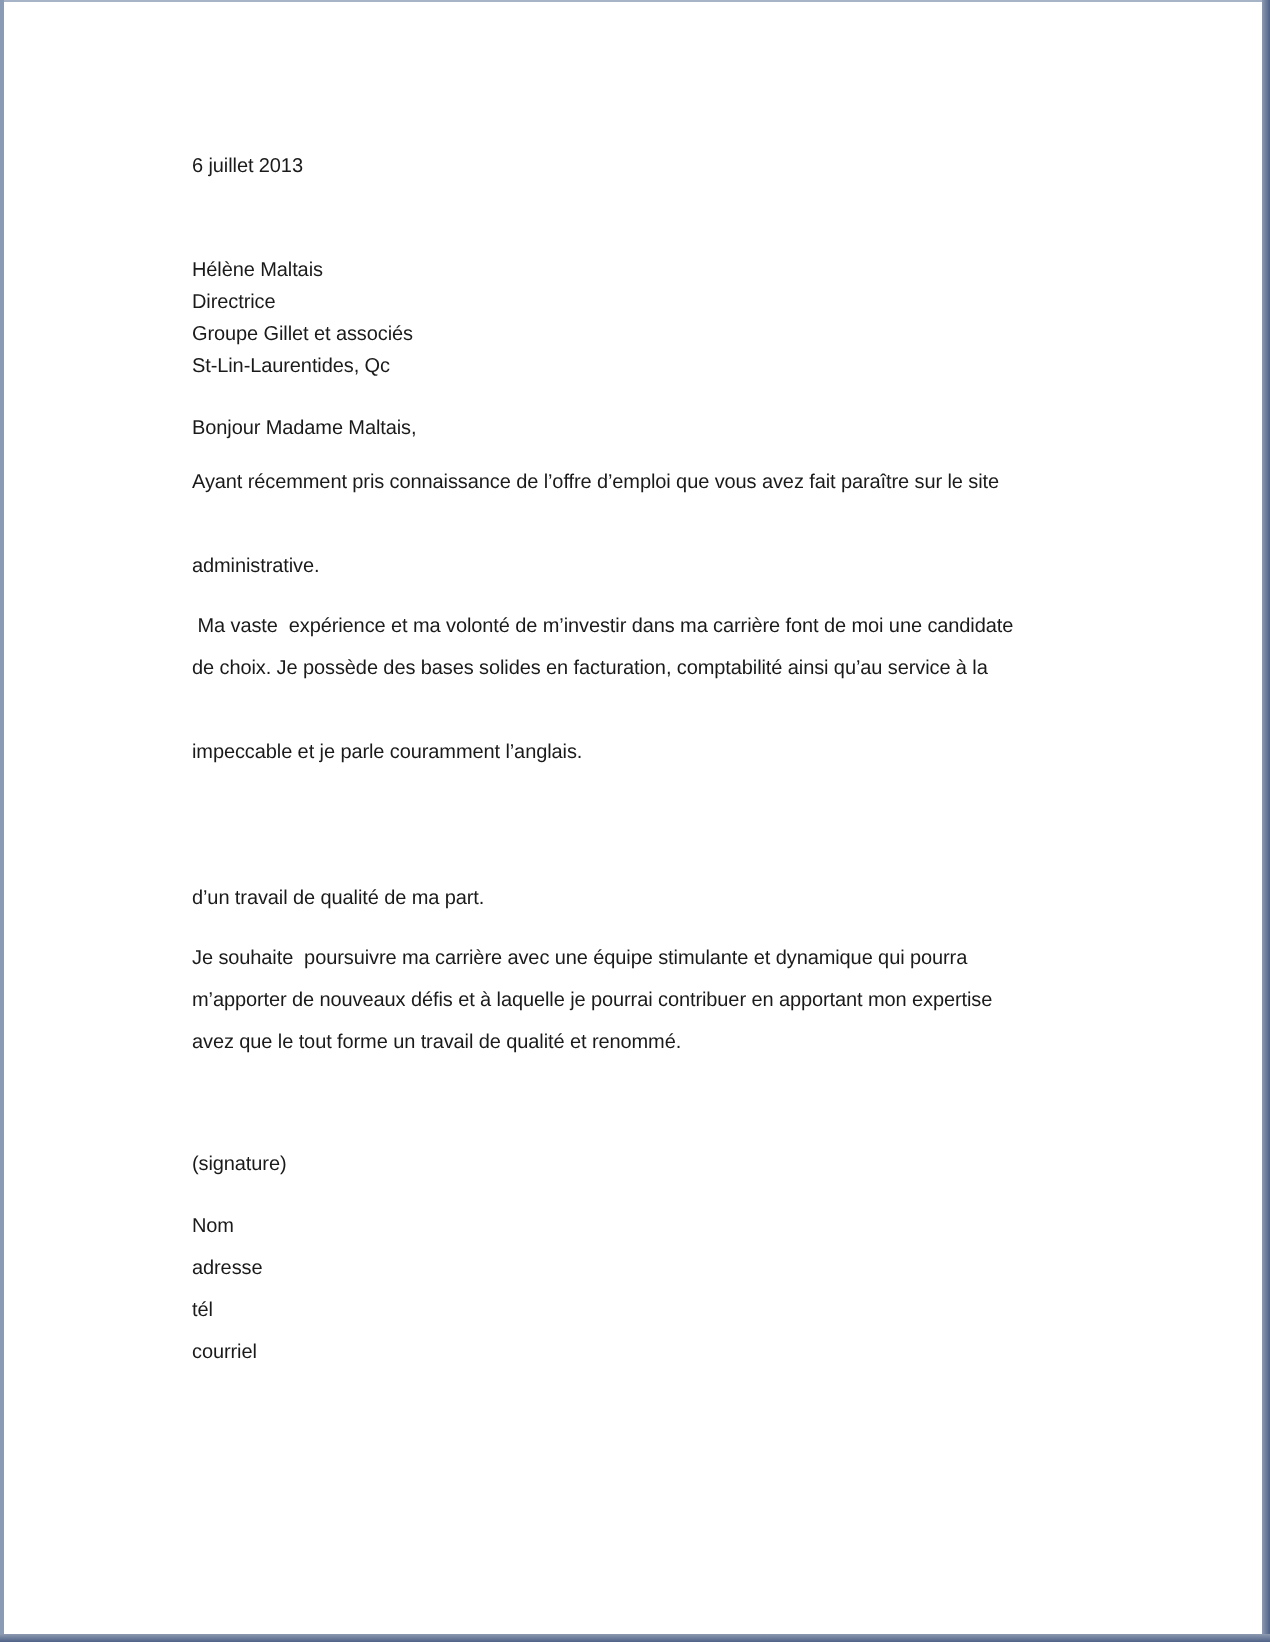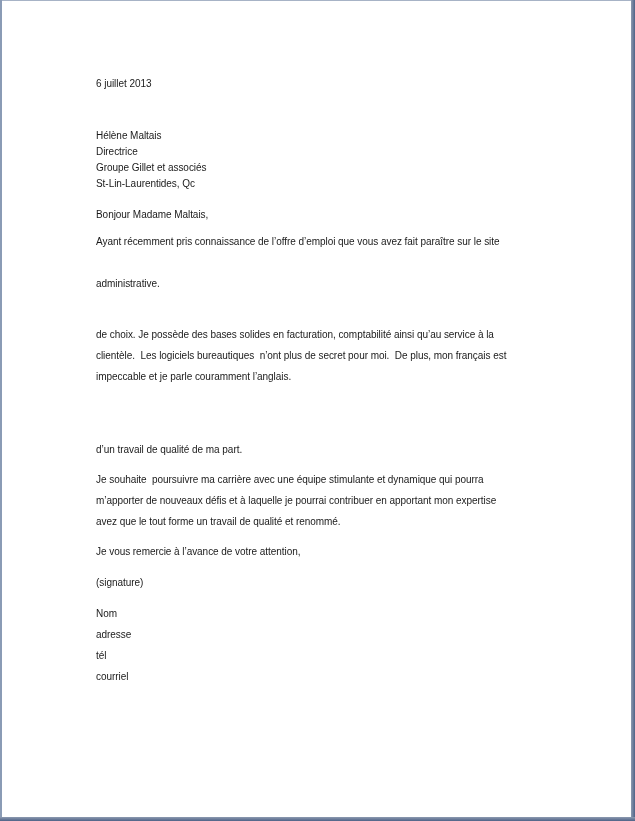--- a/index.html
+++ b/index.html
@@ -34,30 +34,29 @@
   <div class="line" style="top:129px">Hélène Maltais</div>
   <div class="line" style="top:145px">Directrice</div>
   <div class="line" style="top:161px">Groupe Gillet et associés</div>
   <div class="line" style="top:177px">St-Lin-Laurentides, Qc</div>
 
   <div class="line" style="top:208px">Bonjour Madame  Maltais,</div>
 
   <div class="line" style="top:235px">Ayant récemment pris connaissance de  l’offre d’emploi que vous avez fait paraître sur le site</div>
   <div class="line" style="top:277px">administrative.</div>
 
+  <div class="line" style="top:307px; white-space:pre"> Ma vaste  expérience et ma volonté de m’investir dans ma carrière font de moi une candidate</div>
   <div class="line" style="top:328px">de choix. Je possède des bases solides en facturation, comptabilité ainsi qu’au service à la</div>
-  <div class="line" style="top:349px; white-space:pre">clientèle.  Les logiciels bureautiques  n’ont plus de secret pour moi.  De plus, mon français est</div>
   <div class="line" style="top:370px">impeccable et je parle couramment l’anglais.</div>
 
   <div class="line" style="top:443px">d’un travail de qualité de ma part.</div>
 
   <div class="line" style="top:494px">m’apporter de nouveaux défis et à laquelle je pourrai contribuer en apportant mon expertise</div>
   <div class="line" style="top:473px; white-space:pre">Je souhaite  poursuivre ma carrière avec une équipe stimulante et dynamique qui pourra</div>
   <div class="line" style="top:515px">avez que le tout forme un travail de qualité et renommé.</div>
 
-  <div class="line" style="top:545px">Je vous remercie à l’avance de votre attention,</div>
   <div class="line" style="top:576px">(signature)</div>
 
   <div class="line" style="top:607px">Nom</div>
   <div class="line" style="top:628px">adresse</div>
   <div class="line" style="top:649px">tél</div>
   <div class="line" style="top:670px">courriel</div>
 </div>
 
 </body></html>

